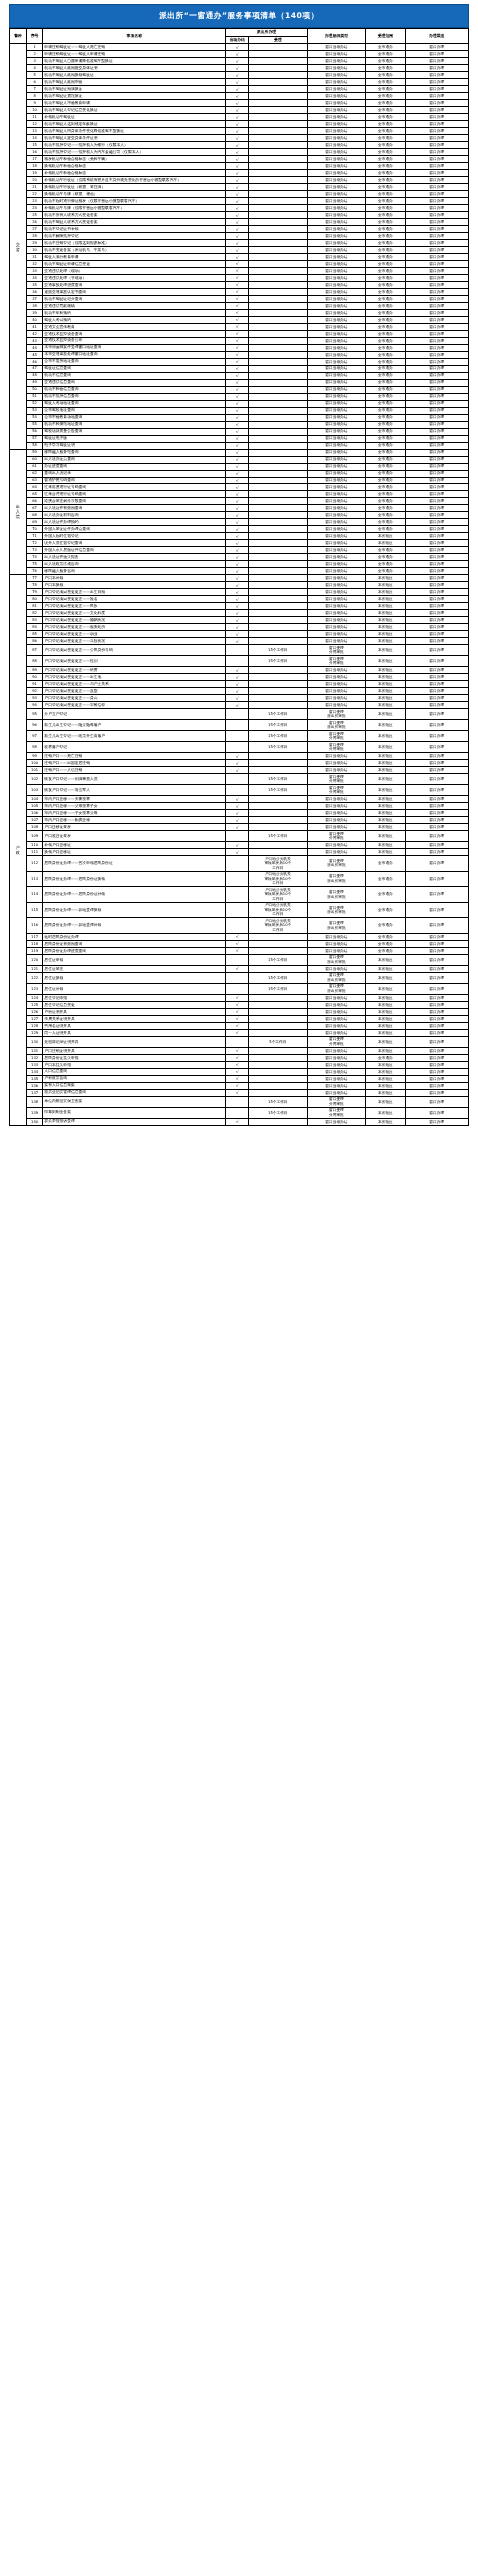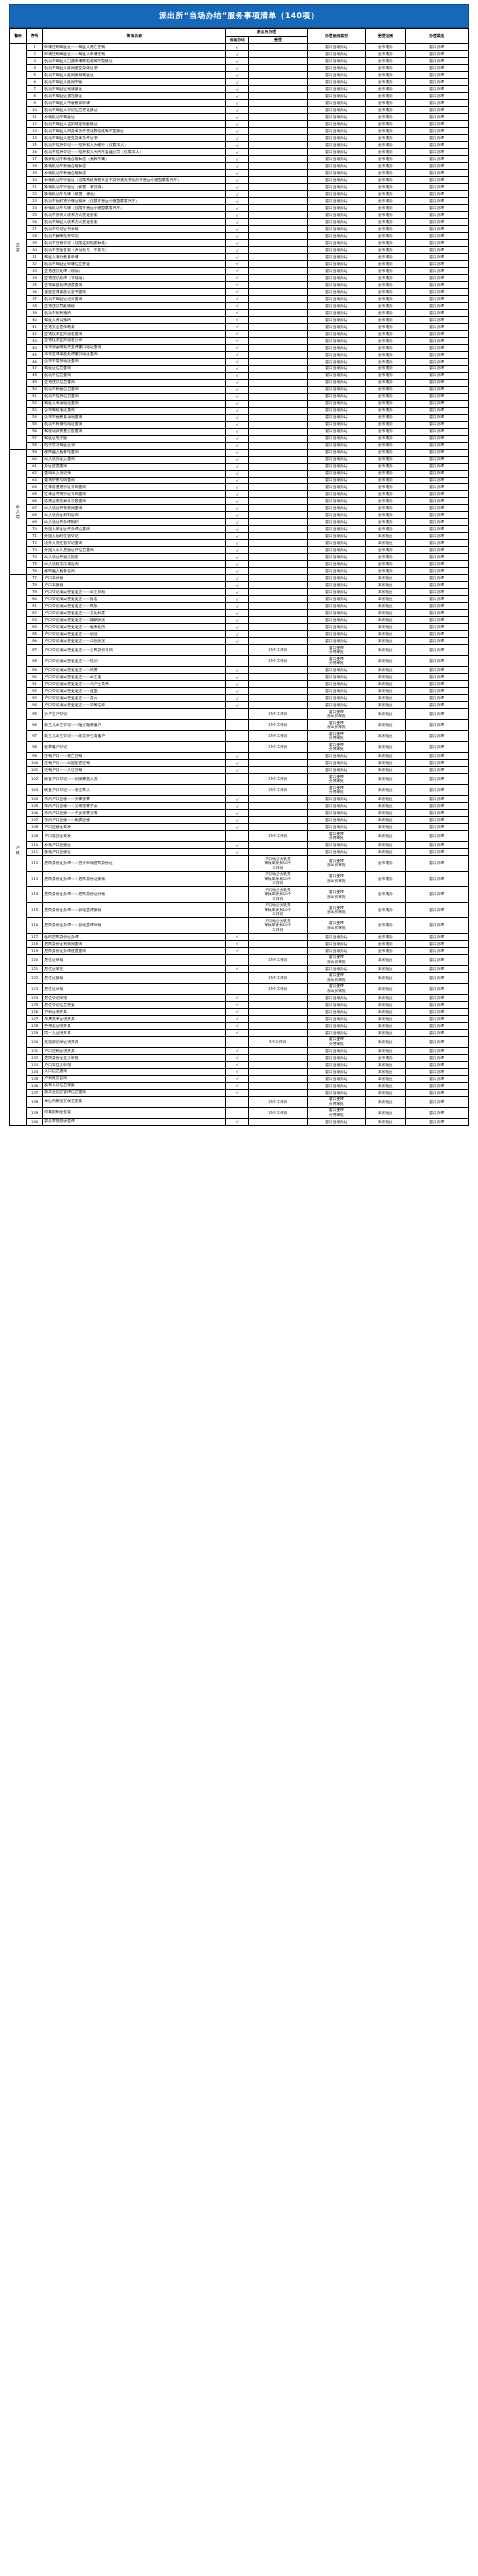--- a/index.html
+++ b/index.html
@@ -62,21 +62,21 @@
   }
   td.c-jz span { display: block; }
   .chk { font-size: 4.1px; }
   td.c-name { font-size: 3.8px; }
 </style>
 </head>
 <body>
 
 <div class="page">
 
-  <div class="title-bar">派出所“当场办结”服务事项清单（140项）</div>
+  <div class="title-bar">派出所“一窗通办”服务事项清单（140项）</div>
 
   <table class="sheet">
     <colgroup>
       <col class="c-jz">
         <col class="c-no">
         <col class="c-name">
         <col class="c-dc">
       <col class="c-sl">
         <col class="c-lv">
         <col class="c-fw">

